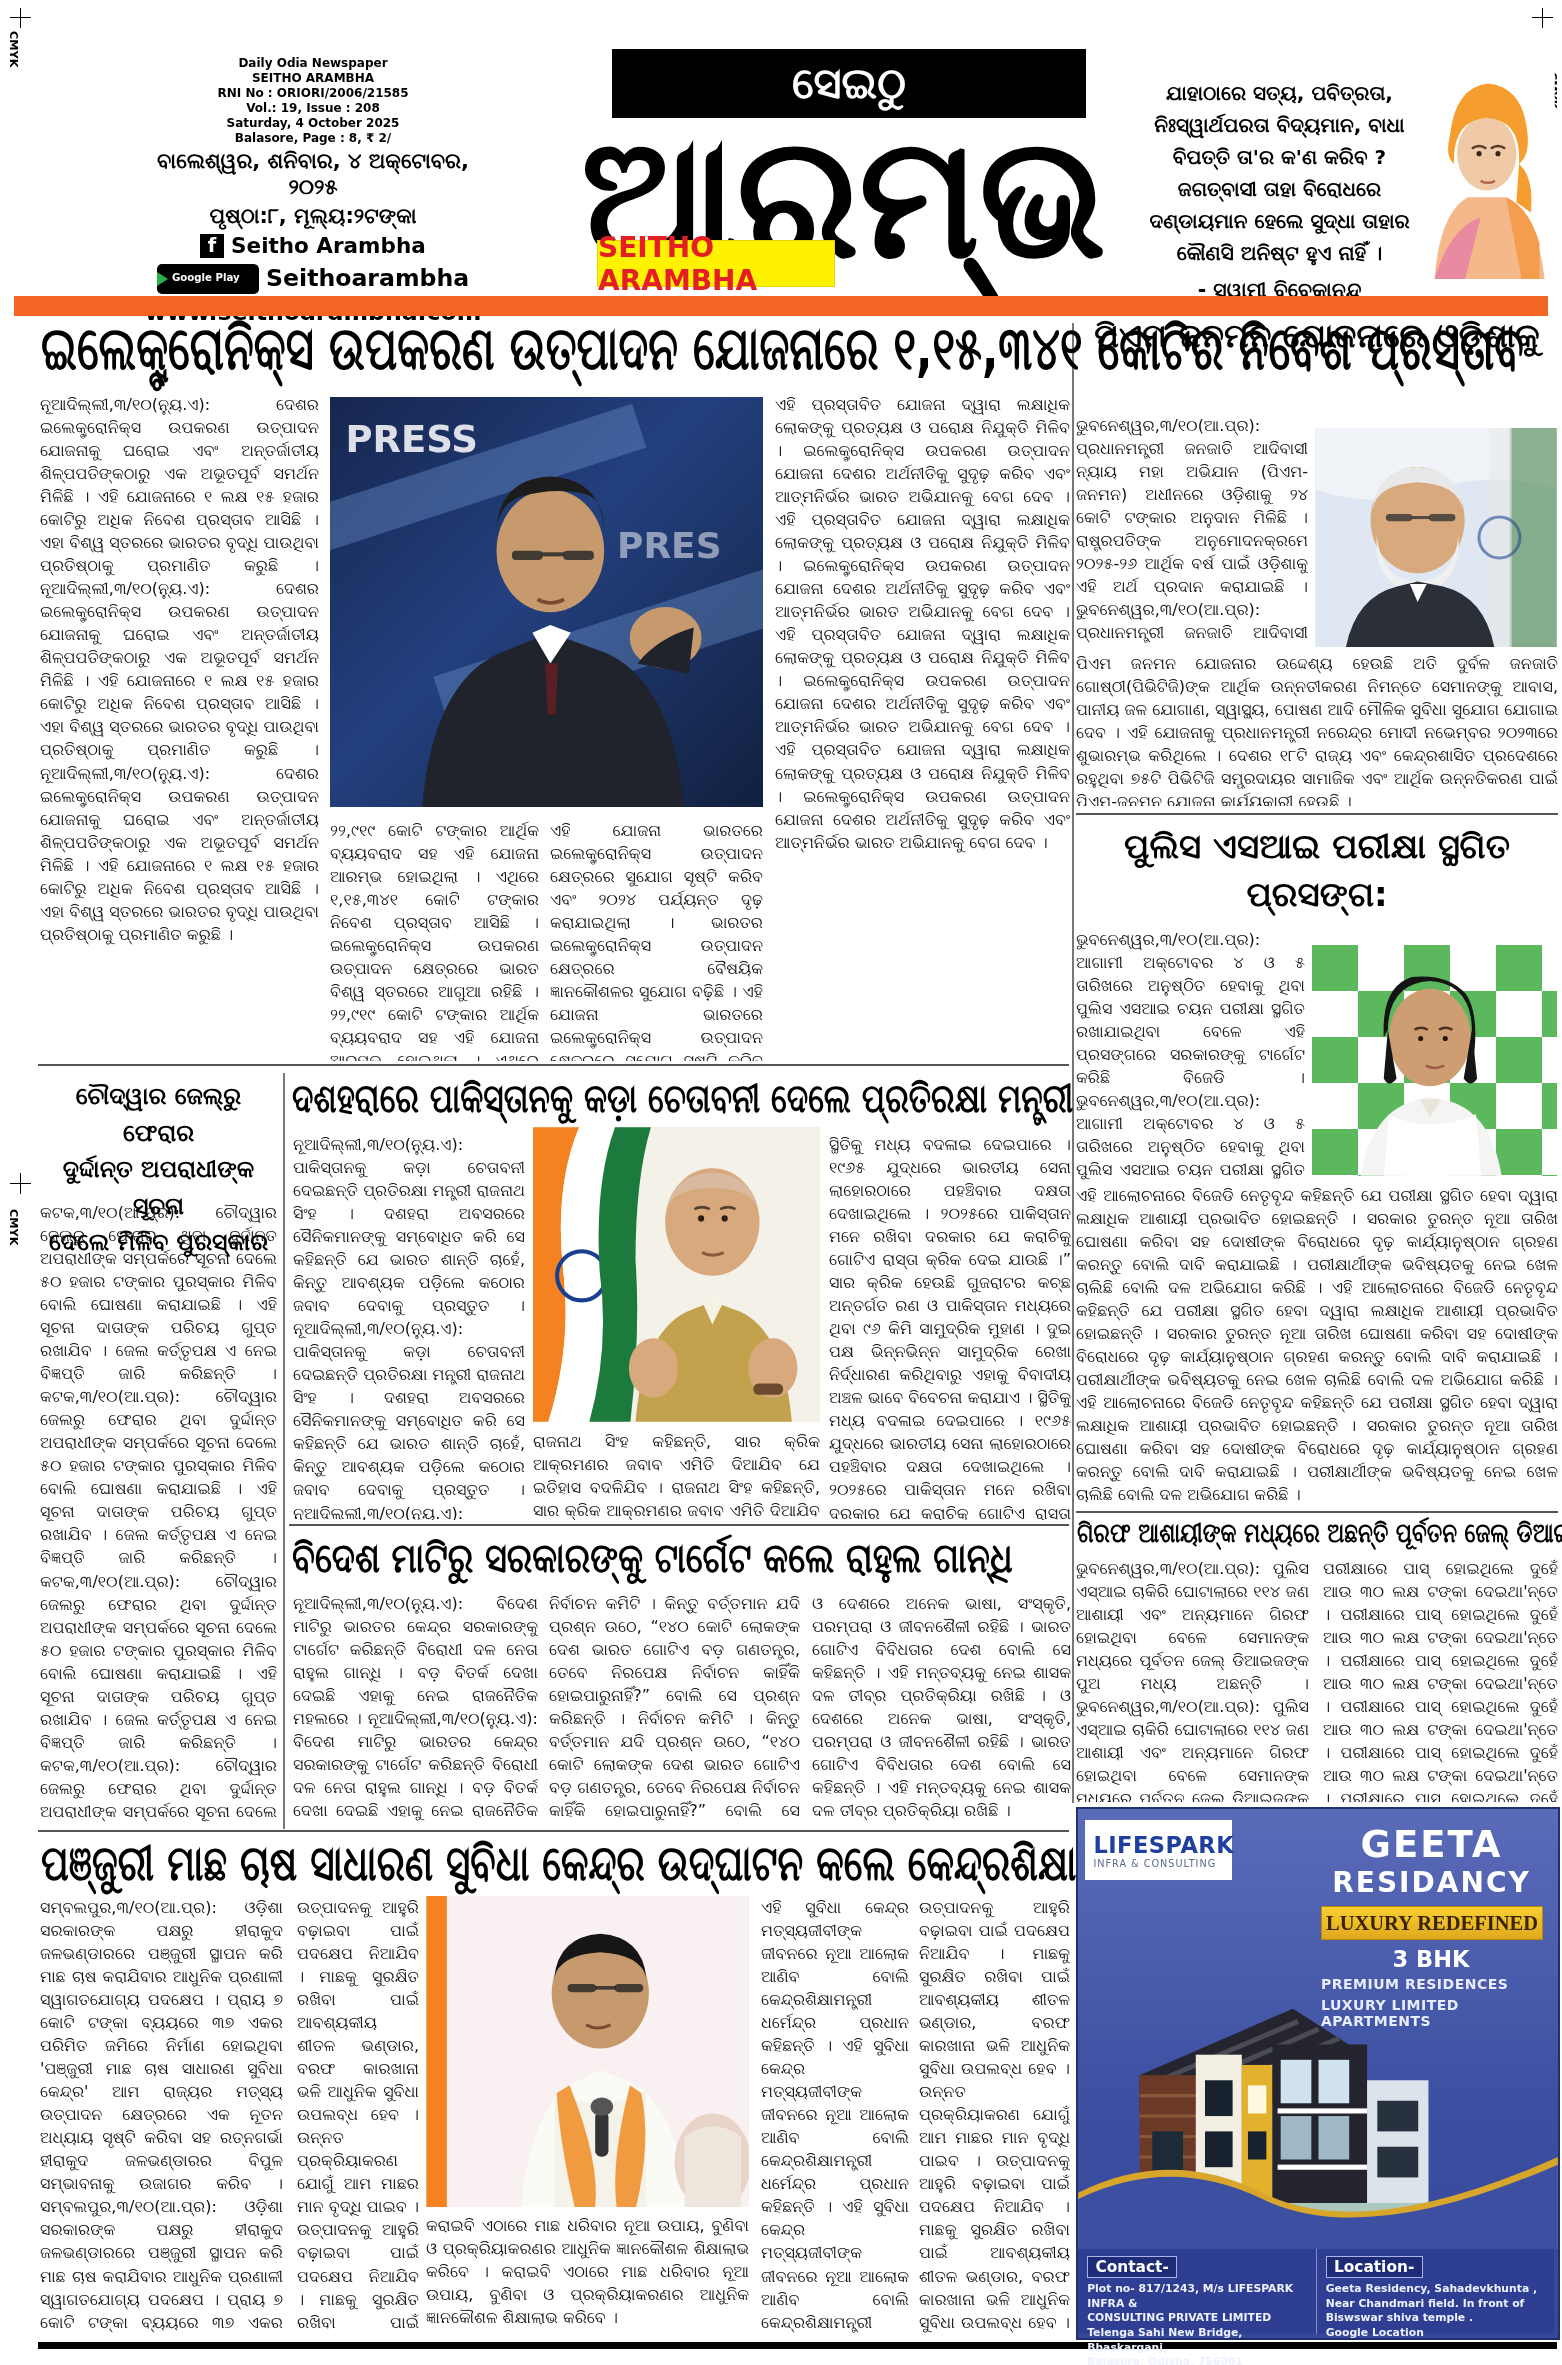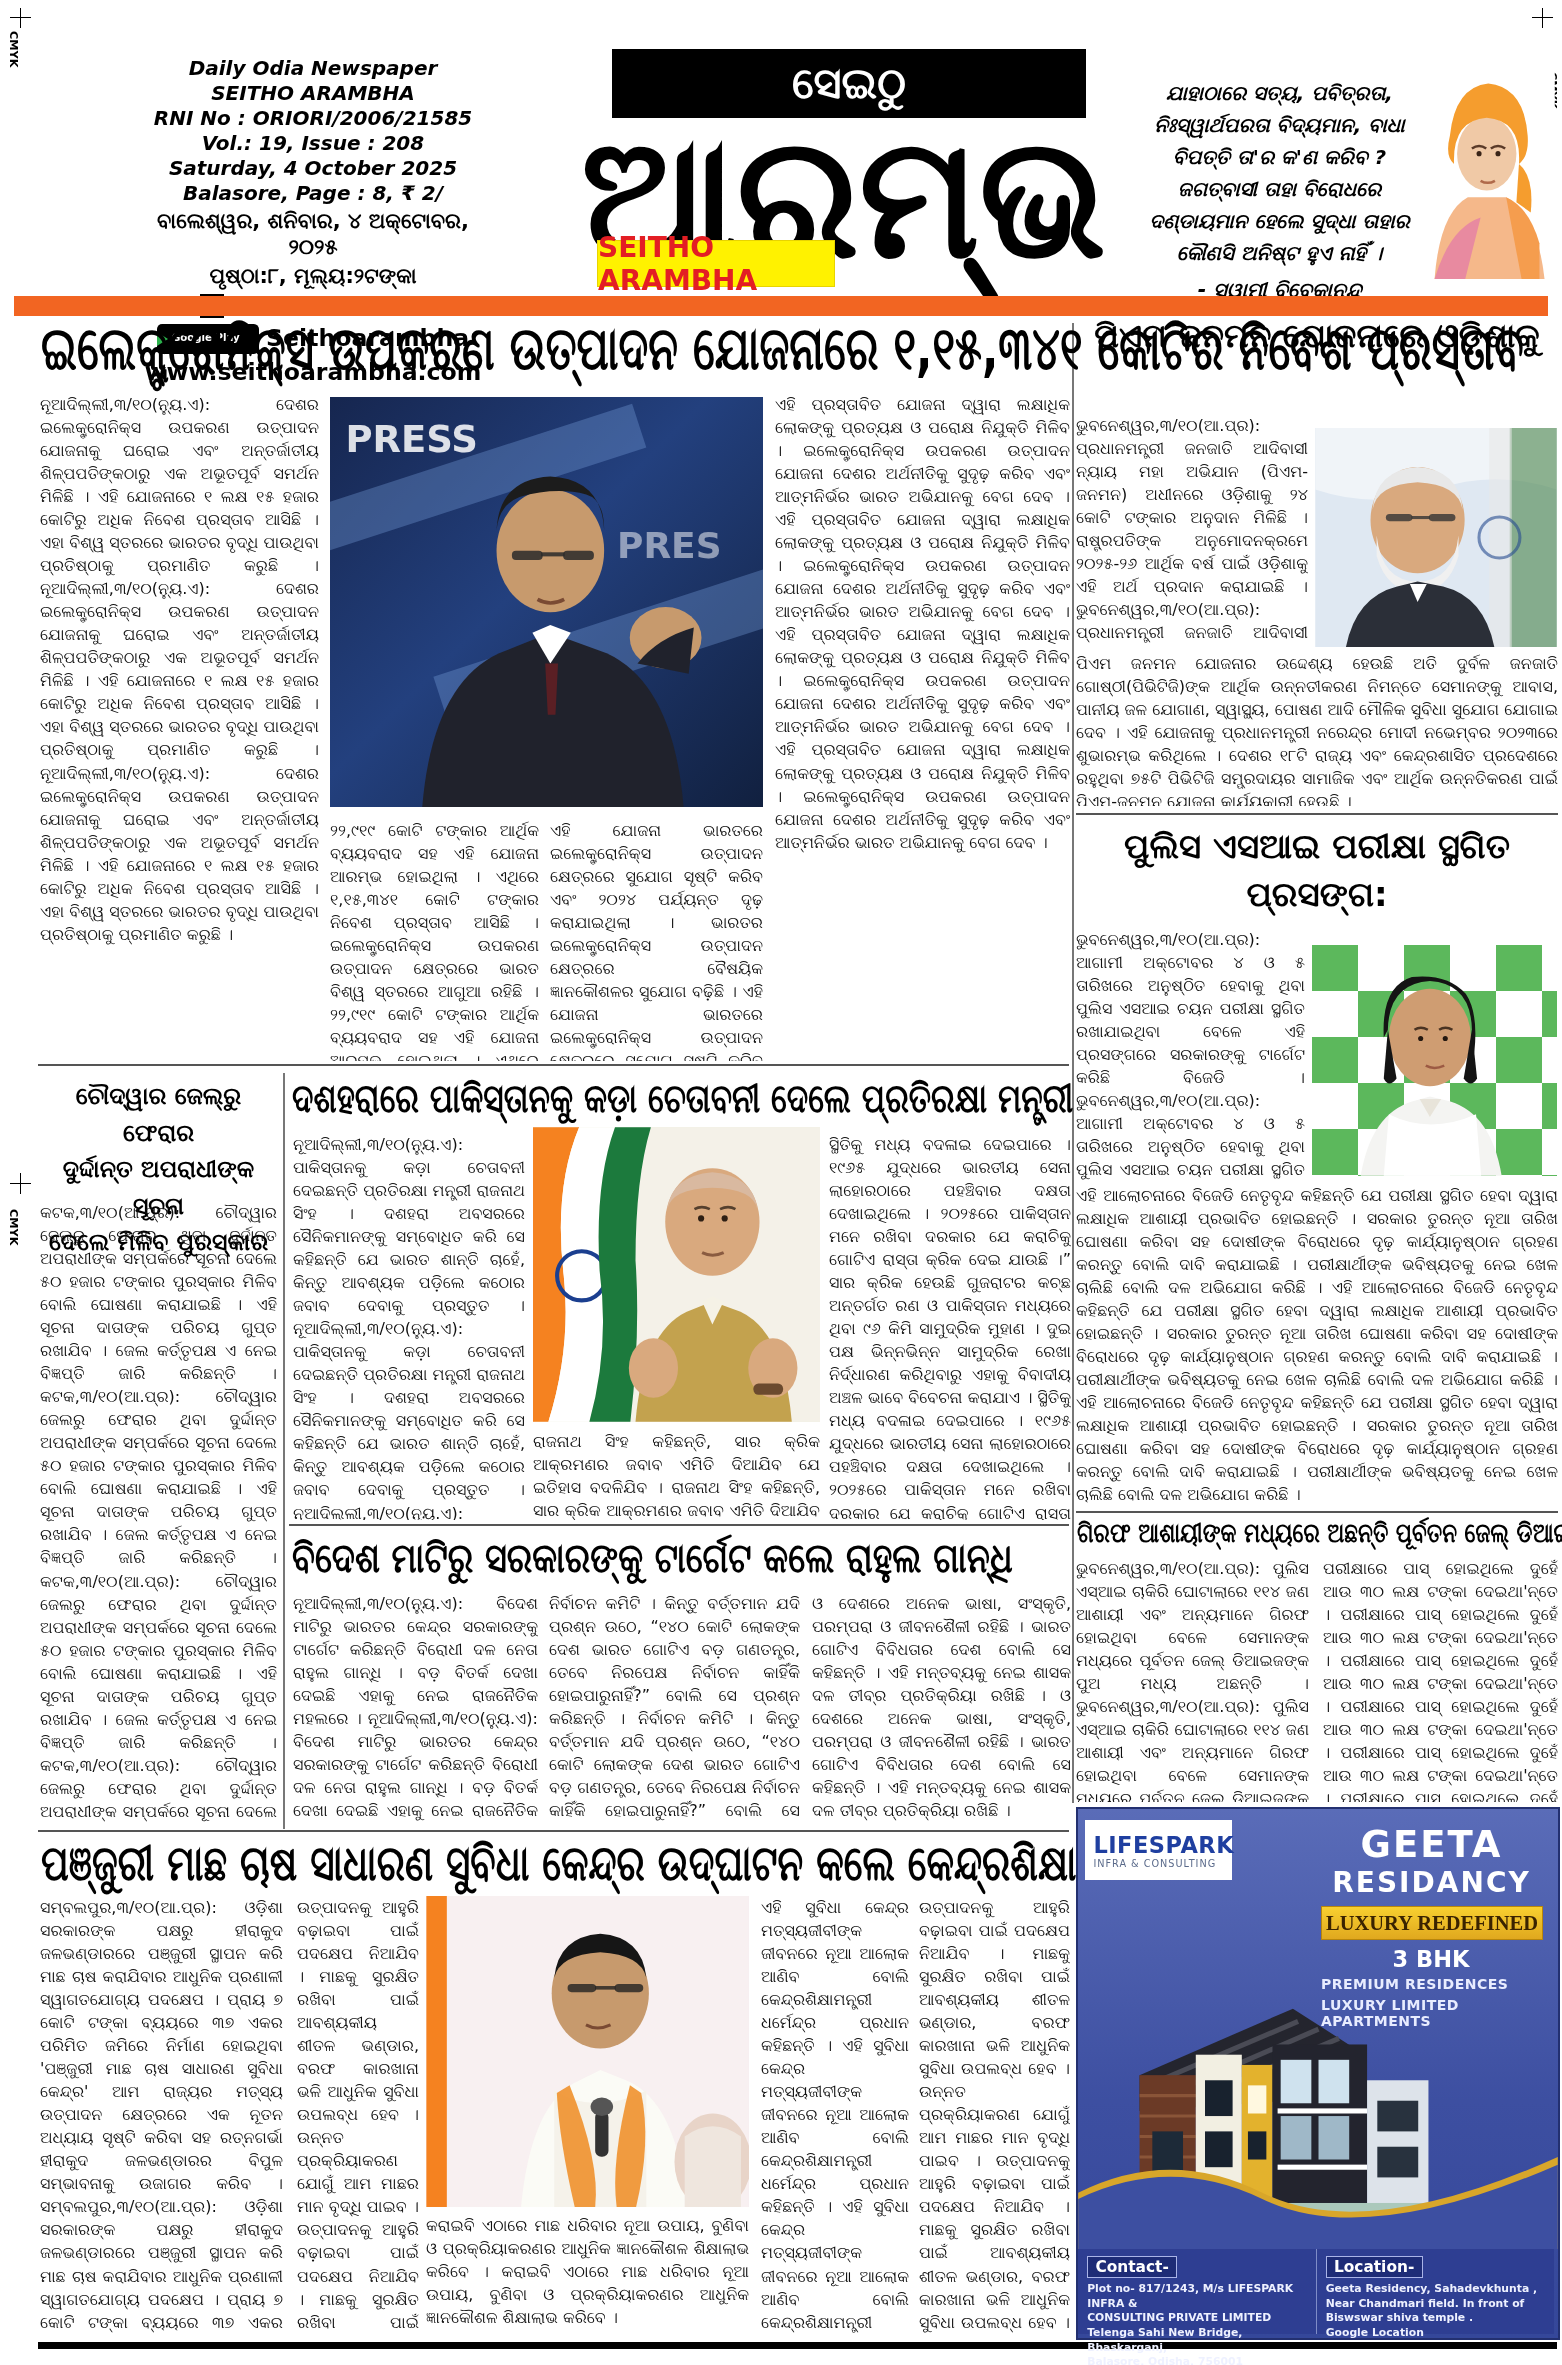--- a/index.html
+++ b/index.html
@@ -2,38 +2,38 @@
 <html style="font-size:8.2px"><head>
 <meta charset="utf-8">
 <style>
   html,body{margin:0;padding:0;background:#e8e8e8;}
   .page{position:relative;width:1563px;height:2366px;background:#ffffff;overflow:hidden;
         font-family:"DejaVu Sans","Liberation Sans",sans-serif;color:#111;}
   .abs{position:absolute;}
   
   .mast-info{width:328px;text-align:center;font-weight:bold;color:#000;}
   .mast-info div{line-height:1.25;}
-  .mi-en{font-size:20px;font-style:italic;}
+  .mi-en{font-size:12px;}
   .mi-odia{font-size:21px;margin-top:2px;}
   .fbrow,.playrow,.webrow{display:flex;align-items:center;justify-content:center;gap:7.2px;margin-top:4.1px;}
   .fb-ico{width:23.6px;height:23.6px;background:#000;color:#fff;font-size:19.5px;font-weight:bold;
           display:flex;align-items:center;justify-content:center;}
   .gp-badge{width:102px;height:30px;background:#000;border-radius:5.1px;color:#fff;display:flex;
             align-items:center;justify-content:flex-start;gap:4.1px;font-size:10.2px;}
   .gp-tri{width:0;height:0;border-top:7.2px solid transparent;border-bottom:7.2px solid transparent;
           border-left:11.3px solid #2bb24c;}
   .fb-name{font-size:21.5px;font-weight:bold;}
   .web{font-size:23.6px;font-weight:bold;}
   .logo-bar{background:#000;color:#fff;text-align:center;font-size:43px;font-weight:bold;
             display:flex;align-items:center;justify-content:center;}
   .logo-main{font-size:161px;font-weight:900;line-height:0.95;color:#000;white-space:nowrap;
              transform:scaleY(1.05);transform-origin:top left;}
   .logo-badge{background:#fff200;border:1.5px solid #e8d400;color:#e31e24;font-weight:900;
               font-size:28px;display:flex;align-items:center;justify-content:center;}
-  .quote{width:295px;text-align:center;font-weight:bold;font-size:20px;line-height:1.6;color:#000;font-style:italic;}
+  .quote{width:295px;text-align:center;font-weight:bold;font-size:20px;line-height:1.6;color:#000;}
   .quote-author{margin-top:5.1px;font-size:20.5px;font-weight:bold;}
   .orange-bar{background:#f26522;}
   
   .vrule{width:1.5px;background:#777;}
   .hrule{height:1.5px;background:#555;}
   .thick-rule{background:#000;}
   
   .hl{font-weight:900;color:#000;white-space:nowrap;transform-origin:left center;}
   .hl-center{text-align:center;font-weight:900;color:#000;}
   .body-odia{font-size:16px;line-height:1.44;text-align:justify;color:#101010;overflow:hidden;

